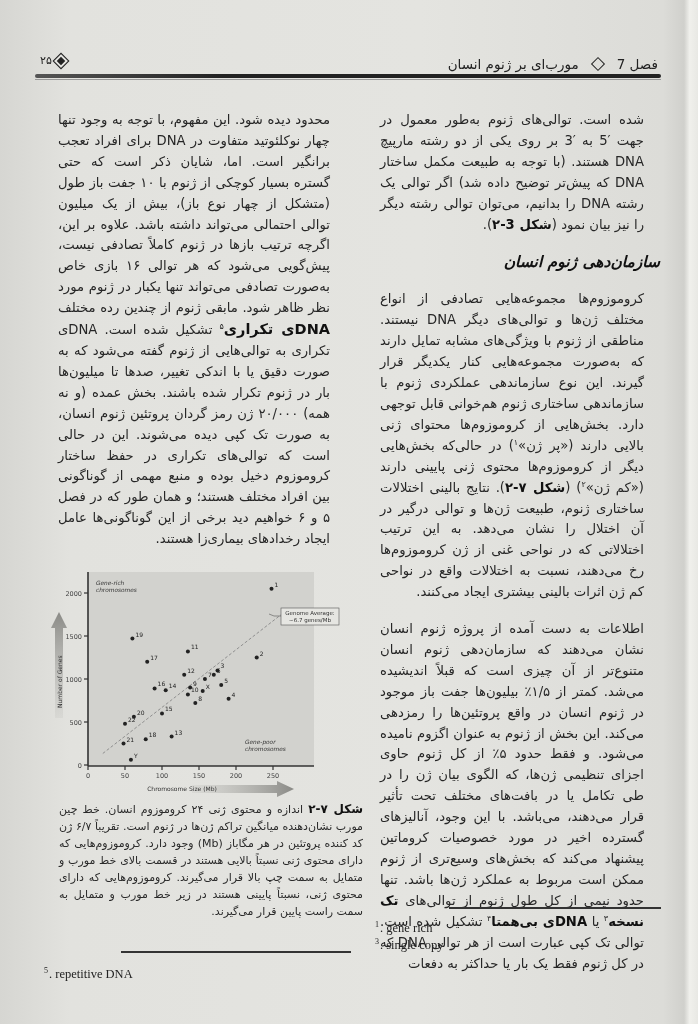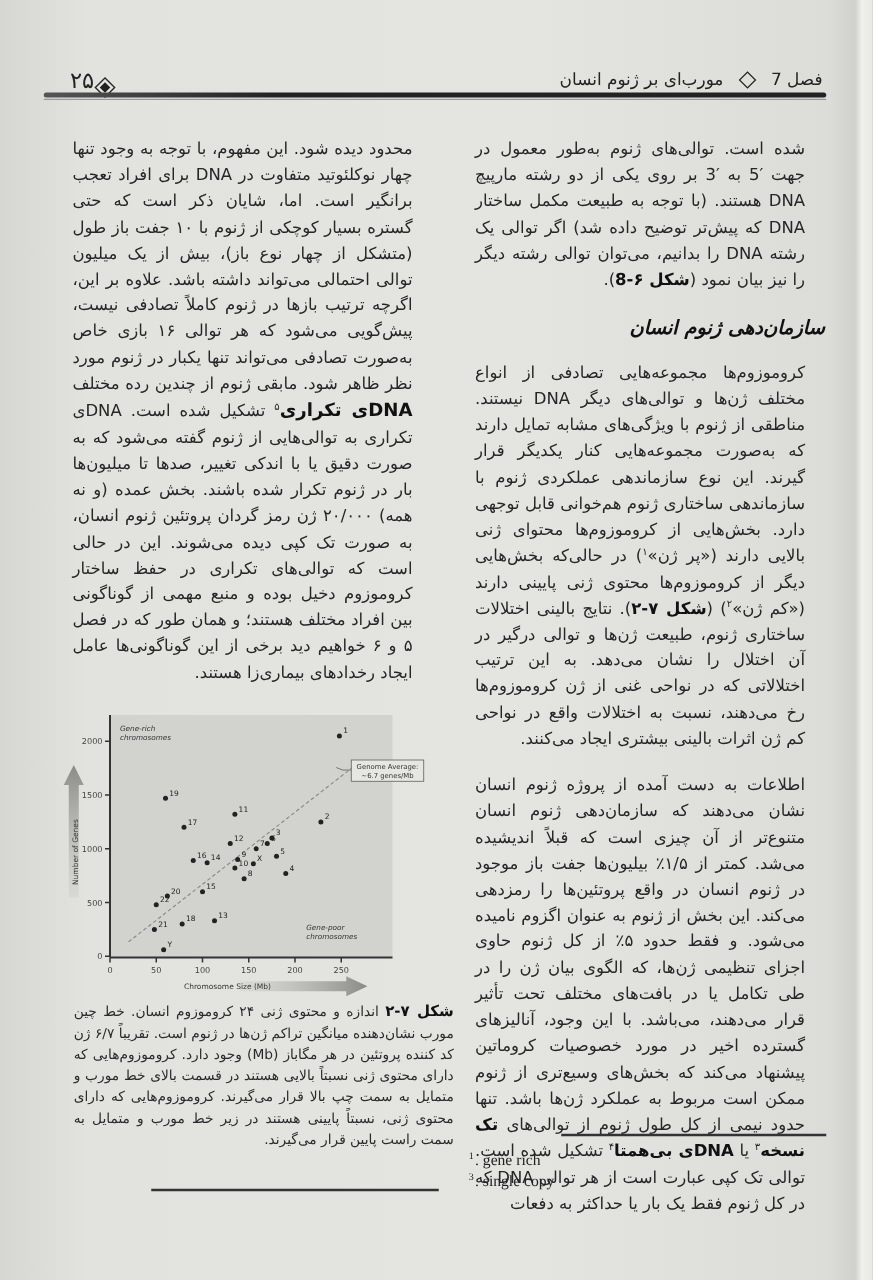--- a/index.html
+++ b/index.html
@@ -22,22 +22,22 @@
   .header {
     position: absolute; left: 40px; top: 52px; width: 618px; height: 24px;
     direction: rtl; display: flex; align-items: center; gap: 8px;
     font-size: 13.5px; color: #222;
   }
   .header .diamond {
     display: inline-block; width: 10px; height: 10px;
     border: 1.3px solid #222; transform: rotate(45deg); margin: 0 6px;
   }
   .header .page-num {
-    position: absolute; left: 16px; top: 2px; direction: ltr;
-    display: flex; align-items: flex-end; gap: 4px; font-size: 18px;
+    position: absolute; left: 0; top: 2px; direction: ltr;
+    display: flex; align-items: center; gap: 4px; font-size: 11px;
   }
   .header .page-num .dmark {
     display: inline-block; width: 10px; height: 10px; background: #222;
     transform: rotate(45deg); border: 2px solid #e4e4e0; outline: 1.3px solid #222;
   }
   .header-rule {
     position: absolute; left: 35px; top: 74px; width: 626px; height: 4px;
     background: linear-gradient(90deg, #555 0%, #222 30%, #222 100%);
     border-radius: 2px;
   }
@@ -100,21 +100,21 @@
     <span>مورب‌ای بر ژنوم انسان</span>
     <span class="page-num">
       <span>۲۵</span>
       <span class="dmark"></span>
     </span>
   </div>
   <div class="header-rule"></div>
   <div class="header-rule-thin"></div>
 
   <div class="col col-right">
-    <p><span>شده است. توالی‌های ژنوم به‌طور معمول در جهت ′5 به ′3 بر روی یکی از دو رشته مارپیچ DNA هستند. (با توجه به طبیعت مکمل ساختار DNA که پیش‌تر توضیح داده شد) اگر توالی یک رشته DNA را بدانیم، می‌توان توالی رشته دیگر را نیز بیان نمود (</span><span class="bold">شکل ۶-8</span><span>).</span></p>
+    <p><span>شده است. توالی‌های ژنوم به‌طور معمول در جهت ′5 به ′3 بر روی یکی از دو رشته مارپیچ DNA هستند. (با توجه به طبیعت مکمل ساختار DNA که پیش‌تر توضیح داده شد) اگر توالی یک رشته DNA را بدانیم، می‌توان توالی رشته دیگر را نیز بیان نمود (</span><span class="bold">شکل 3-۲</span><span>).</span></p>
     <h2 class="section-heading">سازمان‌دهی ژنوم انسان</h2>
     <p><span>کروموزوم‌ها مجموعه‌هایی تصادفی از انواع مختلف ژن‌ها و توالی‌های دیگر DNA نیستند. مناطقی از ژنوم با ویژگی‌های مشابه تمایل دارند که به‌صورت مجموعه‌هایی کنار یکدیگر قرار گیرند. این نوع سازماندهی عملکردی ژنوم با سازماندهی ساختاری ژنوم هم‌خوانی قابل توجهی دارد. بخش‌هایی از کروموزوم‌ها محتوای ژنی بالایی دارند («پر ژن»</span><sup>۱</sup><span>) در حالی‌که بخش‌هایی دیگر از کروموزوم‌ها محتوی ژنی پایینی دارند («کم ژن»</span><sup>۲</sup><span>) (</span><span class="bold">شکل ۷-۲</span><span>). نتایج بالینی اختلالات ساختاری ژنوم، طبیعت ژن‌ها و توالی درگیر در آن اختلال را نشان می‌دهد. به این ترتیب اختلالاتی که در نواحی غنی از ژن کروموزوم‌ها رخ می‌دهند، نسبت به اختلالات واقع در نواحی کم ژن اثرات بالینی بیشتری ایجاد می‌کنند.</span></p>
     <p><span>اطلاعات به دست آمده از پروژه ژنوم انسان نشان می‌دهند که سازمان‌دهی ژنوم انسان متنوع‌تر از آن چیزی است که قبلاً اندیشیده می‌شد. کمتر از ۱/۵٪ بیلیون‌ها جفت باز موجود در ژنوم انسان در واقع پروتئین‌ها را رمزدهی می‌کند. این بخش از ژنوم به عنوان اگزوم نامیده می‌شود. و فقط حدود ۵٪ از کل ژنوم حاوی اجزای تنظیمی ژن‌ها، که الگوی بیان ژن را در طی تکامل یا در بافت‌های مختلف تحت تأثیر قرار می‌دهند، می‌باشد. با این وجود، آنالیزهای گسترده اخیر در مورد خصوصیات کروماتین پیشنهاد می‌کند که بخش‌های وسیع‌تری از ژنوم ممکن است مربوط به عملکرد ژن‌ها باشد. تنها حدود نیمی از کل طول ژنوم از توالی‌های </span><span class="bold">تک نسخه</span><sup>۳</sup><span> یا </span><span class="bold">DNAی بی‌همتا</span><sup>۴</sup><span> تشکیل شده است. توالی تک کپی عبارت است از هر توالی DNA که در کل ژنوم فقط یک بار یا حداکثر به دفعات</span></p>
   </div>
 
   <div class="col col-left">
     <p><span>محدود دیده شود. این مفهوم، با توجه به وجود تنها چهار نوکلئوتید متفاوت در DNA برای افراد تعجب برانگیر است. اما، شایان ذکر است که حتی گستره بسیار کوچکی از ژنوم با ۱۰ جفت باز طول (متشکل از چهار نوع باز)، بیش از یک میلیون توالی احتمالی می‌تواند داشته باشد. علاوه بر این، اگرچه ترتیب بازها در ژنوم کاملاً تصادفی نیست، پیش‌گویی می‌شود که هر توالی ۱۶ بازی خاص به‌صورت تصادفی می‌تواند تنها یکبار در ژنوم مورد نظر ظاهر شود. مابقی ژنوم از چندین رده مختلف </span><span class="bold" style="font-size:14.5px">DNAی تکراری</span><sup>۵</sup><span> تشکیل شده است. DNAی تکراری به توالی‌هایی از ژنوم گفته می‌شود که به صورت دقیق یا با اندکی تغییر، صدها تا میلیون‌ها بار در ژنوم تکرار شده باشند. بخش عمده (و نه همه) ۲۰/۰۰۰ ژن رمز گردان پروتئین ژنوم انسان، به صورت تک کپی دیده می‌شوند. این در حالی است که توالی‌های تکراری در حفظ ساختار کروموزوم دخیل بوده و منبع مهمی از گوناگونی بین افراد مختلف هستند؛ و همان طور که در فصل ۵ و ۶ خواهیم دید برخی از این گوناگونی‌ها عامل ایجاد رخدادهای بیماری‌زا هستند.</span></p>
   </div>
 
   <div class="figure">
@@ -276,13 +276,16 @@
   <div class="caption">
     <span class="fig-label">شکل ۷-۲</span><span> اندازه و محتوی ژنی ۲۴ کروموزوم انسان. خط چین مورب نشان‌دهنده میانگین تراکم ژن‌ها در ژنوم است. تقریباً ۶/۷ ژن کد کننده پروتئین در هر مگاباز (Mb) وجود دارد. کروموزوم‌هایی که دارای محتوی ژنی نسبتاً بالایی هستند در قسمت بالای خط مورب و متمایل به سمت چپ بالا قرار می‌گیرند. کروموزوم‌هایی که دارای محتوی ژنی، نسبتاً پایینی هستند در زیر خط مورب و متمایل به سمت راست پایین قرار می‌گیرند.</span>
   </div>
 
   <div class="fn-rule-right"></div>
   <div class="footnotes-right">
     <div><span class="fn-num">1</span><span>. gene rich</span></div>
     <div><span class="fn-num">3</span><span>. single copy</span></div>
   </div>
   <div class="fn-rule-left"></div>
+  <div class="footnotes-left">
+    <div><span class="fn-num">5</span><span>. repetitive DNA</span></div>
+  </div>
 </div>
 
 </body></html>

